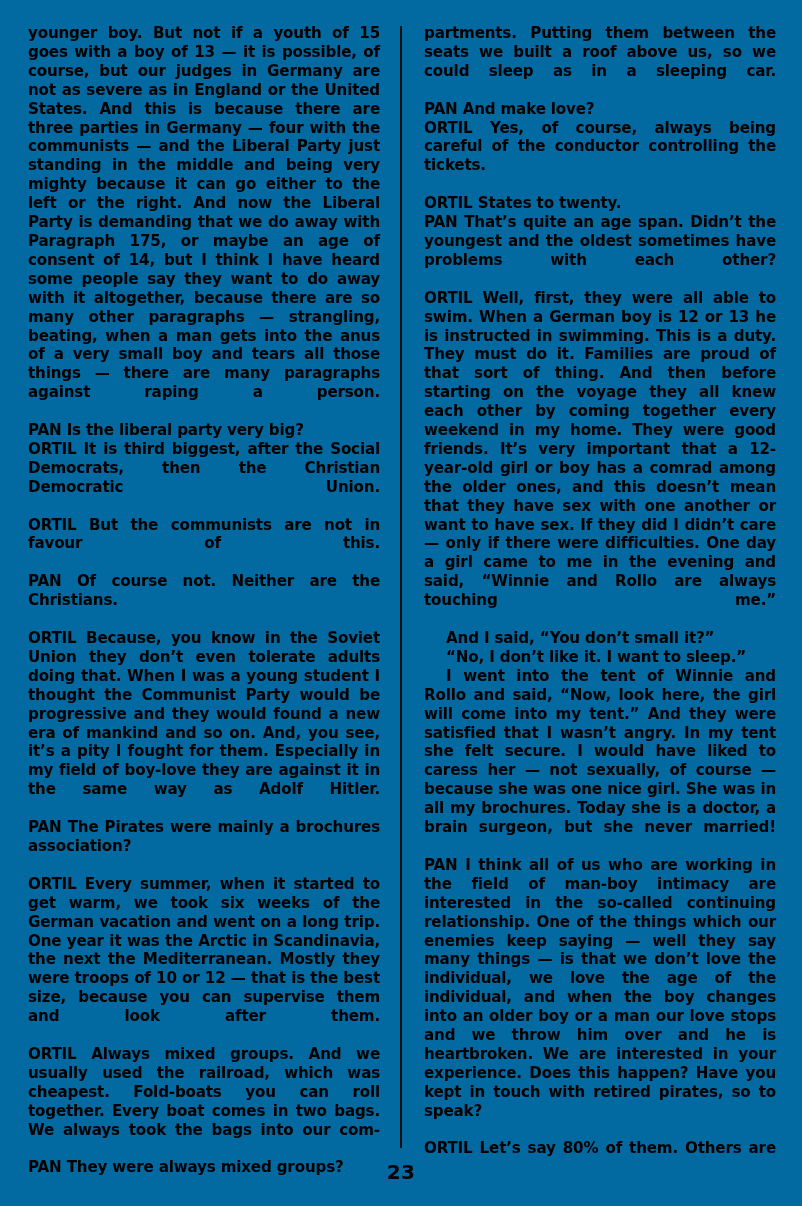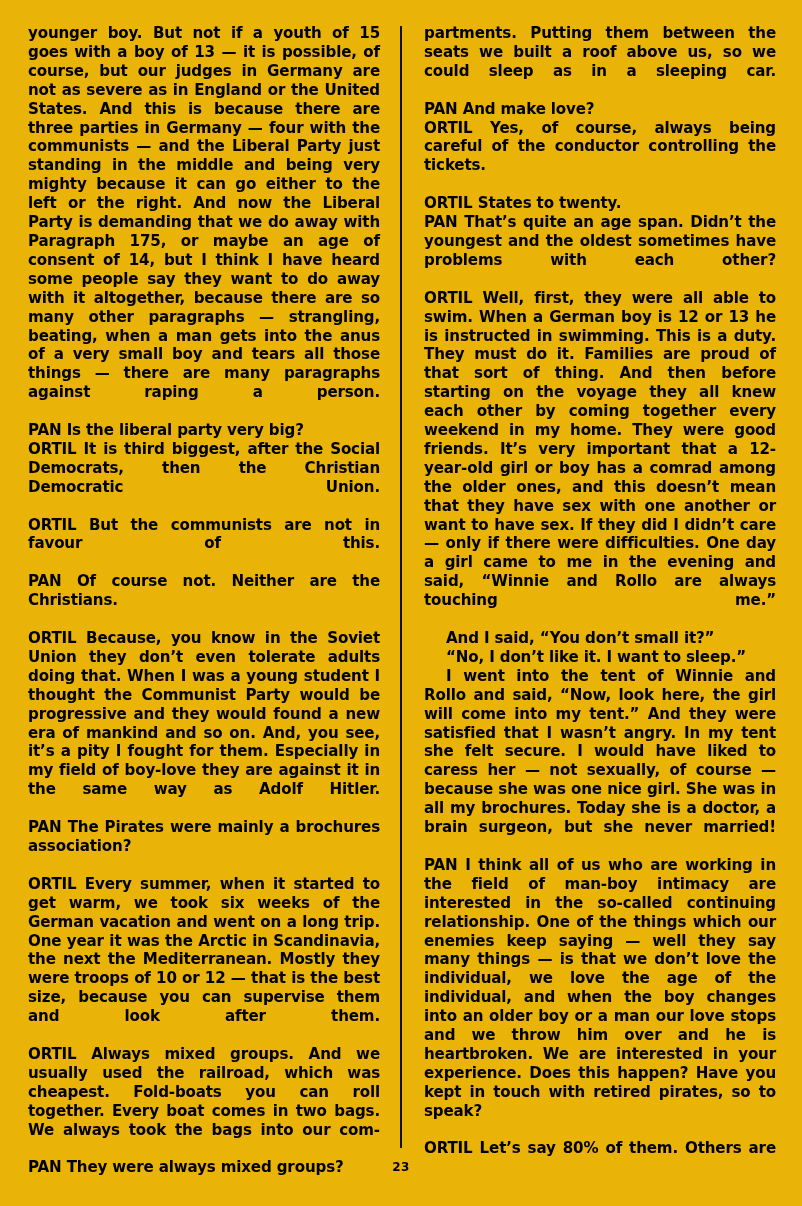--- a/index.html
+++ b/index.html
@@ -16,21 +16,21 @@
     position: relative;
     overflow: hidden;
   }
 
   #page {
     position: absolute;
     left: 0;
     top: 0;
     width: 802px;
     height: 1206px;
-    background: #eab308;
+    background: #0369a1;
   }
 
   
   #columns {
     position: absolute;
     left: 28px;
     top: 24px;
     width: 748px;
     height: 1120px;
     display: flex;
@@ -86,21 +86,21 @@
     text-indent: 22px;
   }
 
   
   #folio {
     position: absolute;
     left: 0;
     top: 1160px;
     width: 802px;
     text-align: center;
-    font-size: 12px;
+    font-size: 20px;
     font-weight: bold;
     letter-spacing: 0.3px;
   }
 </style>
 </head>
 <body>
 
 <div id="page">
 
   <div id="column-rule"></div>

